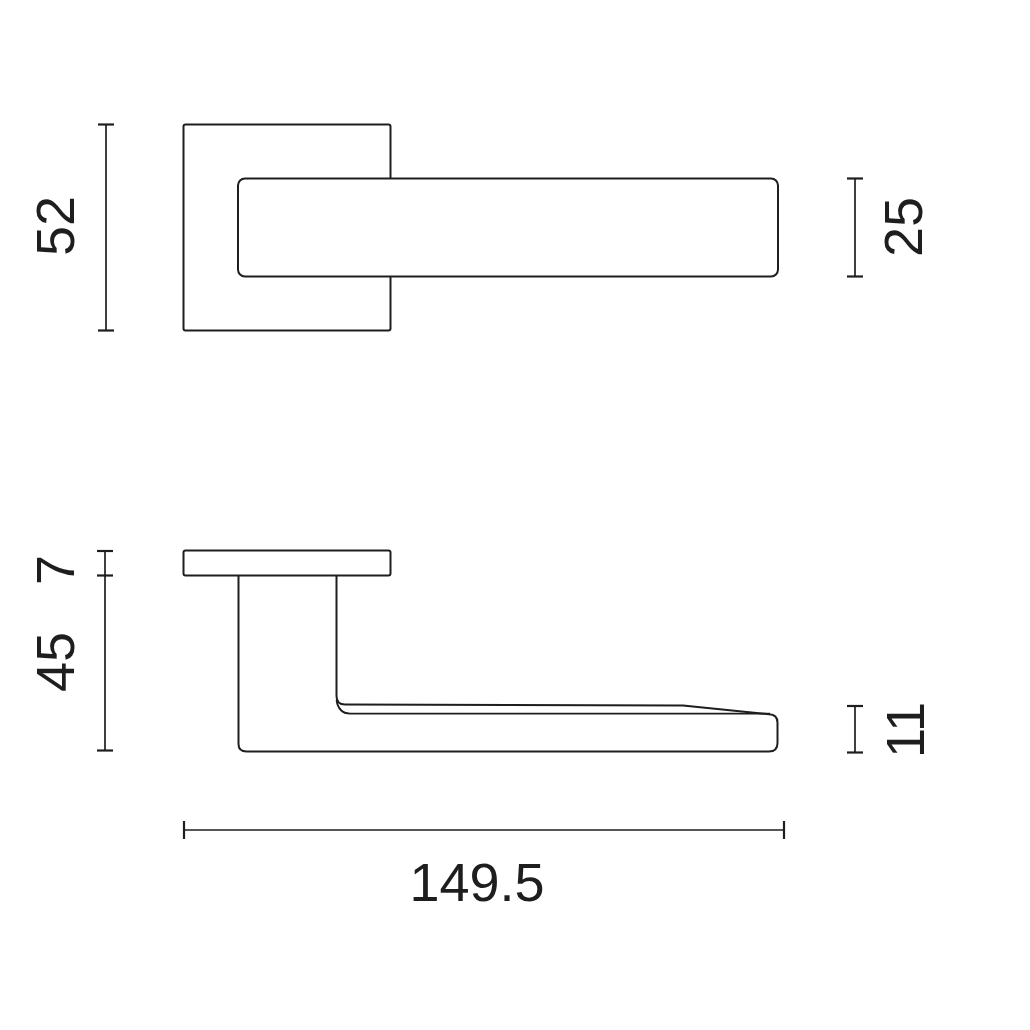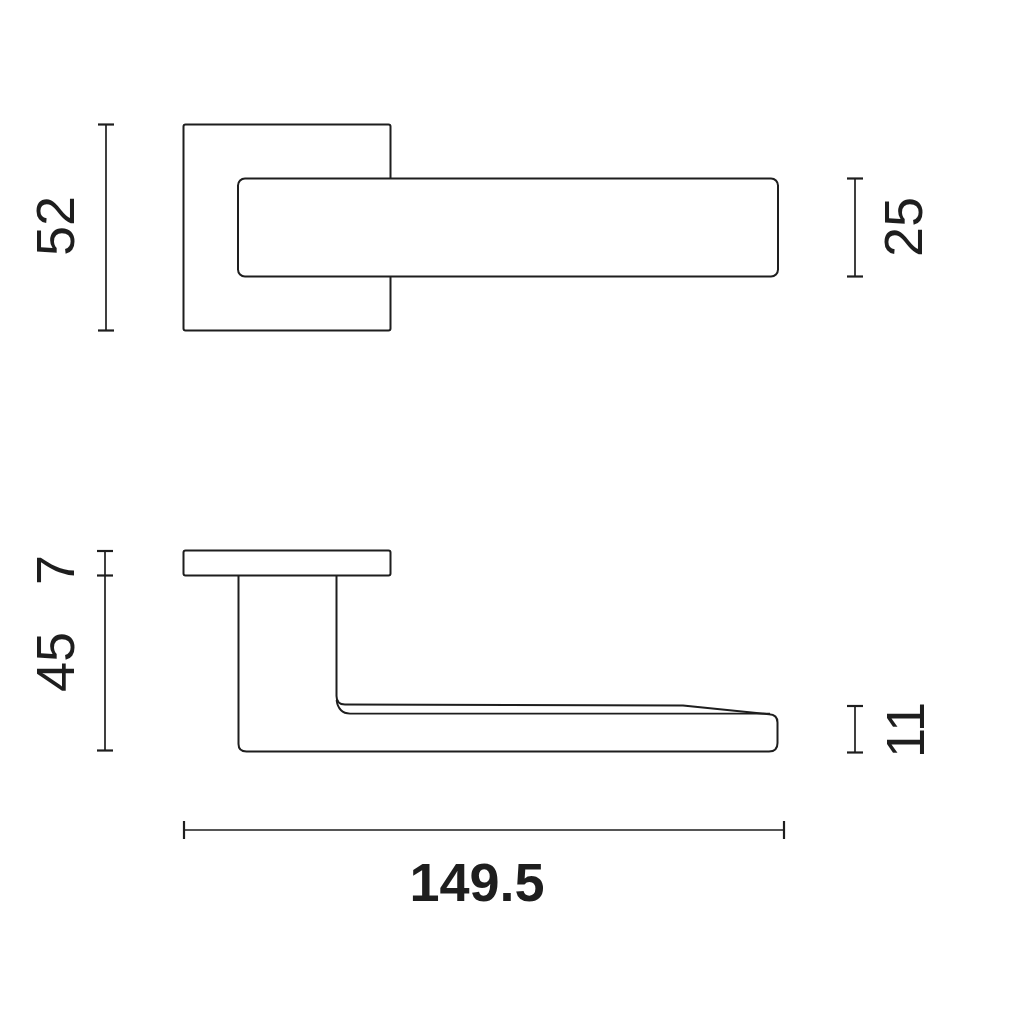--- a/index.html
+++ b/index.html
@@ -27,21 +27,20 @@
     font-weight: 400;
     color: #1e1e1e;
     line-height: 1;
     white-space: nowrap;
     transform: translate(-50%, -50%) rotate(-90deg);
     transform-origin: center center;
     user-select: none;
   }
   .dim-label.horizontal {
     transform: translate(-50%, -50%);
-    font-weight: bold;
   }
 </style>
 </head>
 <body>
 
 <div class="canvas">
 
   <svg class="drawing-svg" width="1030" height="1030" viewBox="0 0 1030 1030">
 
     <g fill="#ffffff" stroke="#1e1e1e" stroke-width="2">

